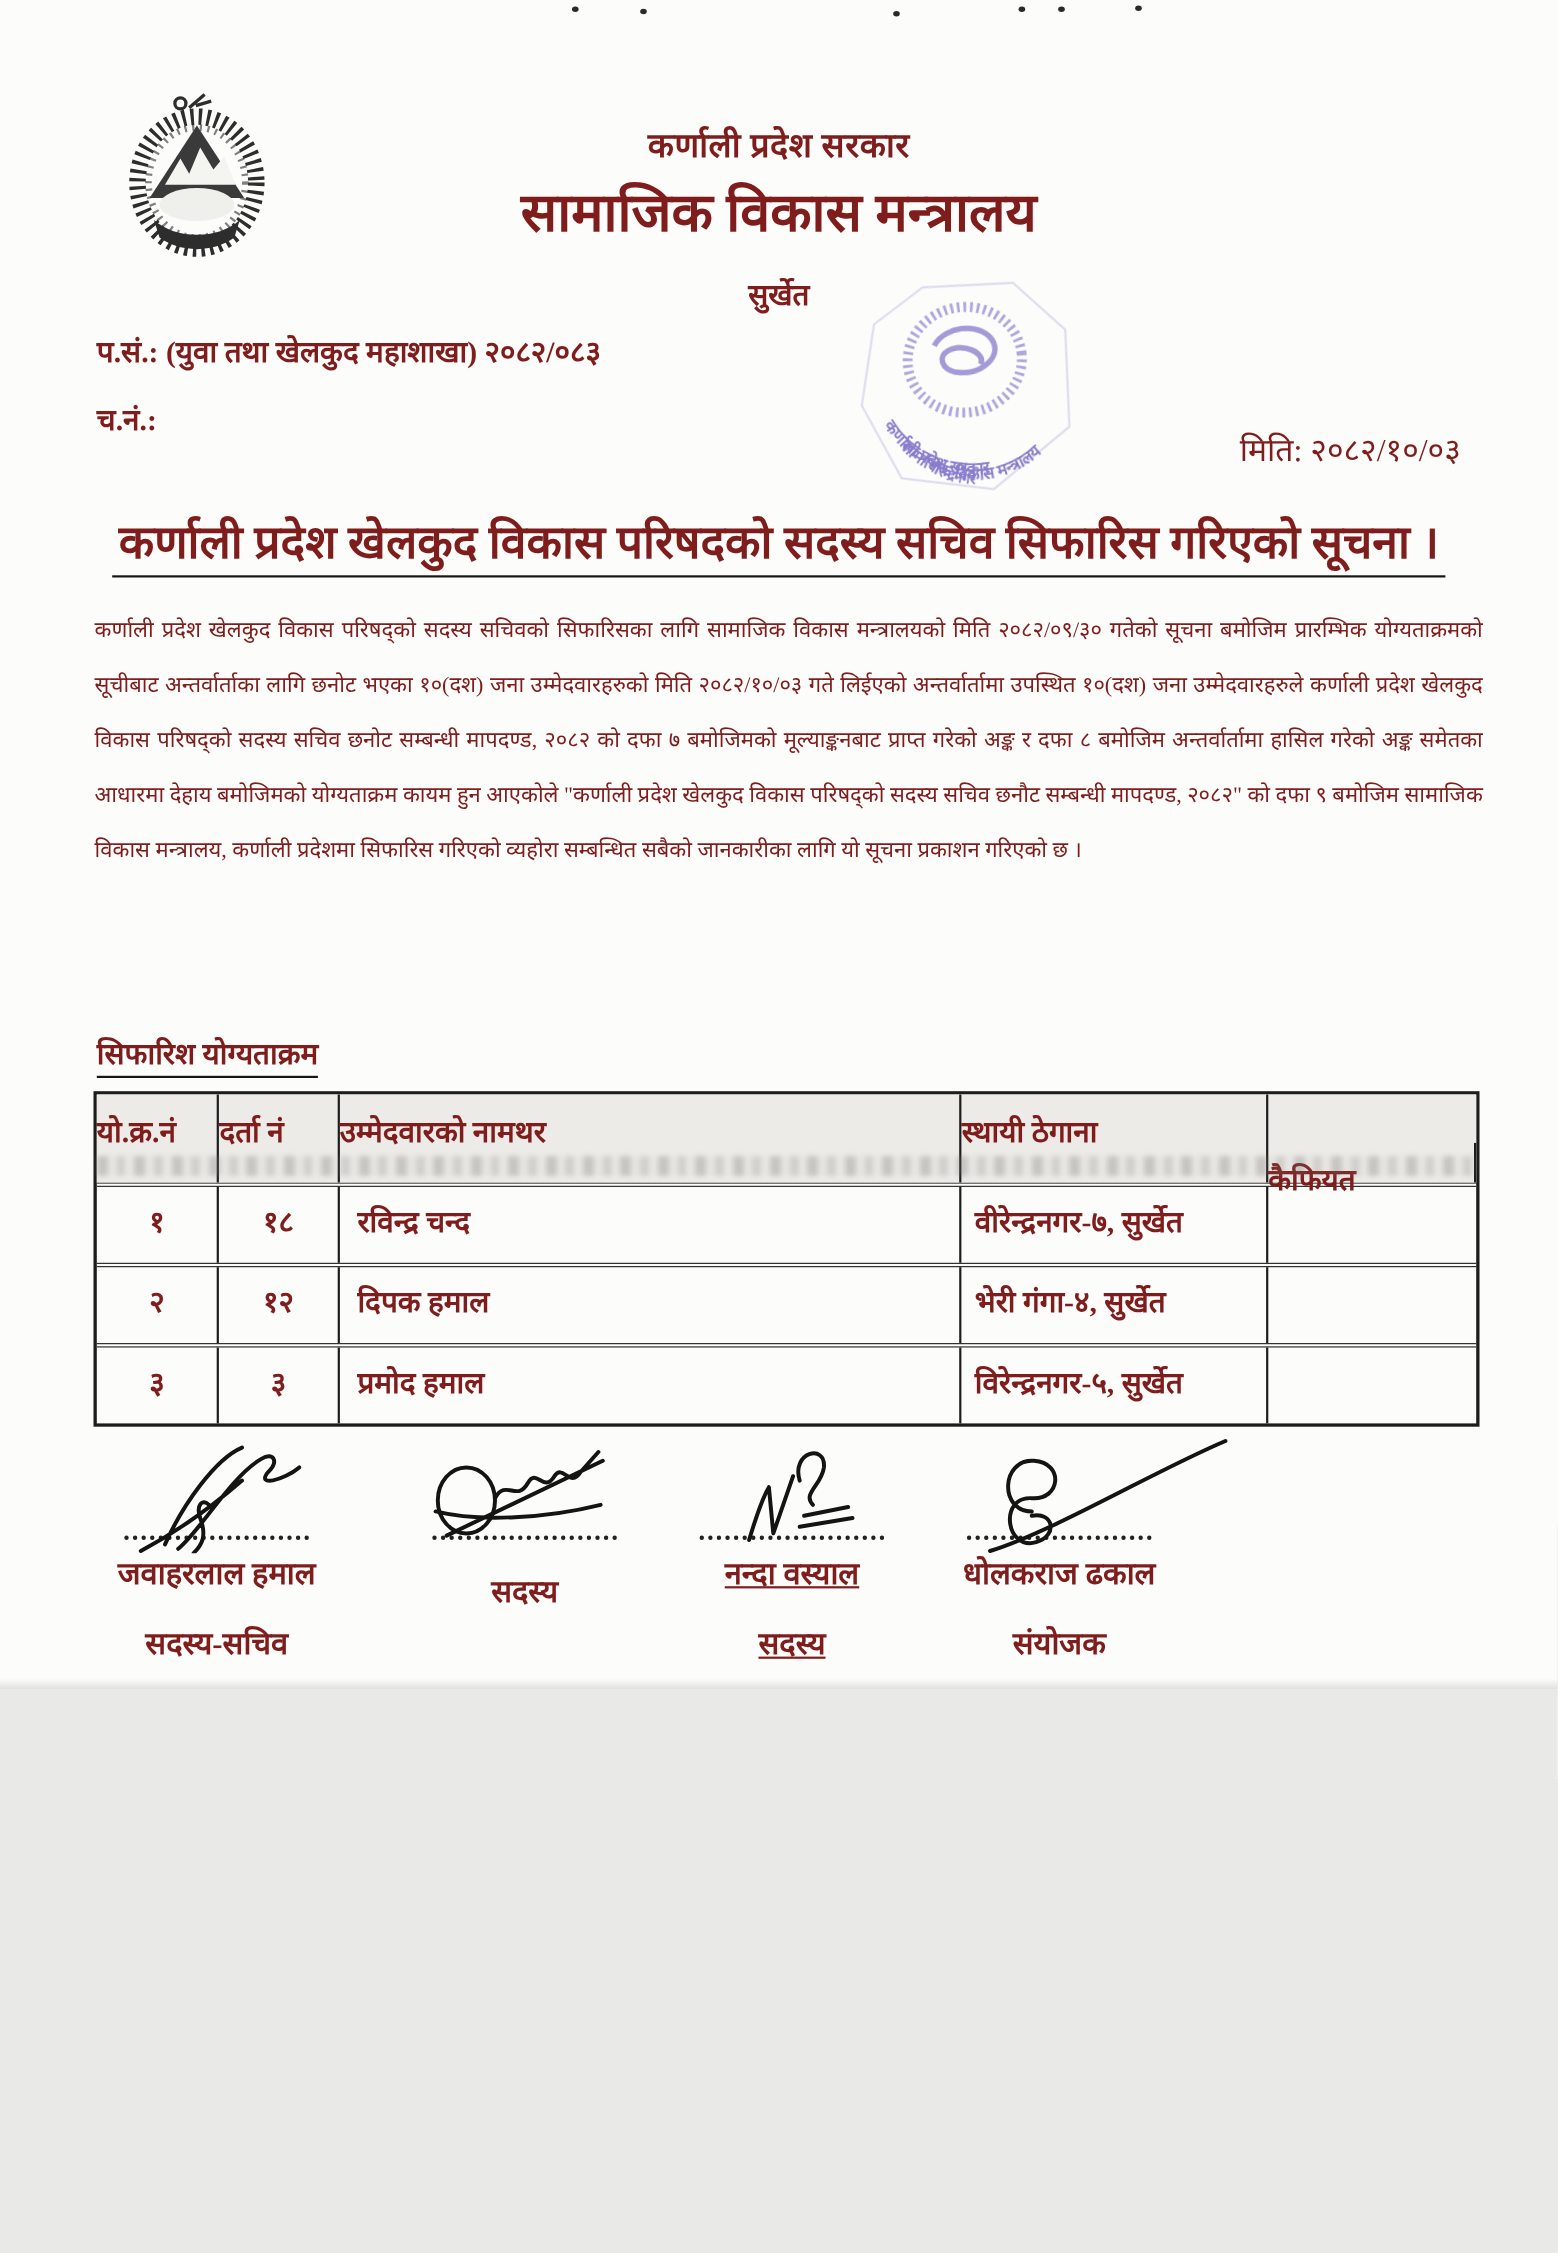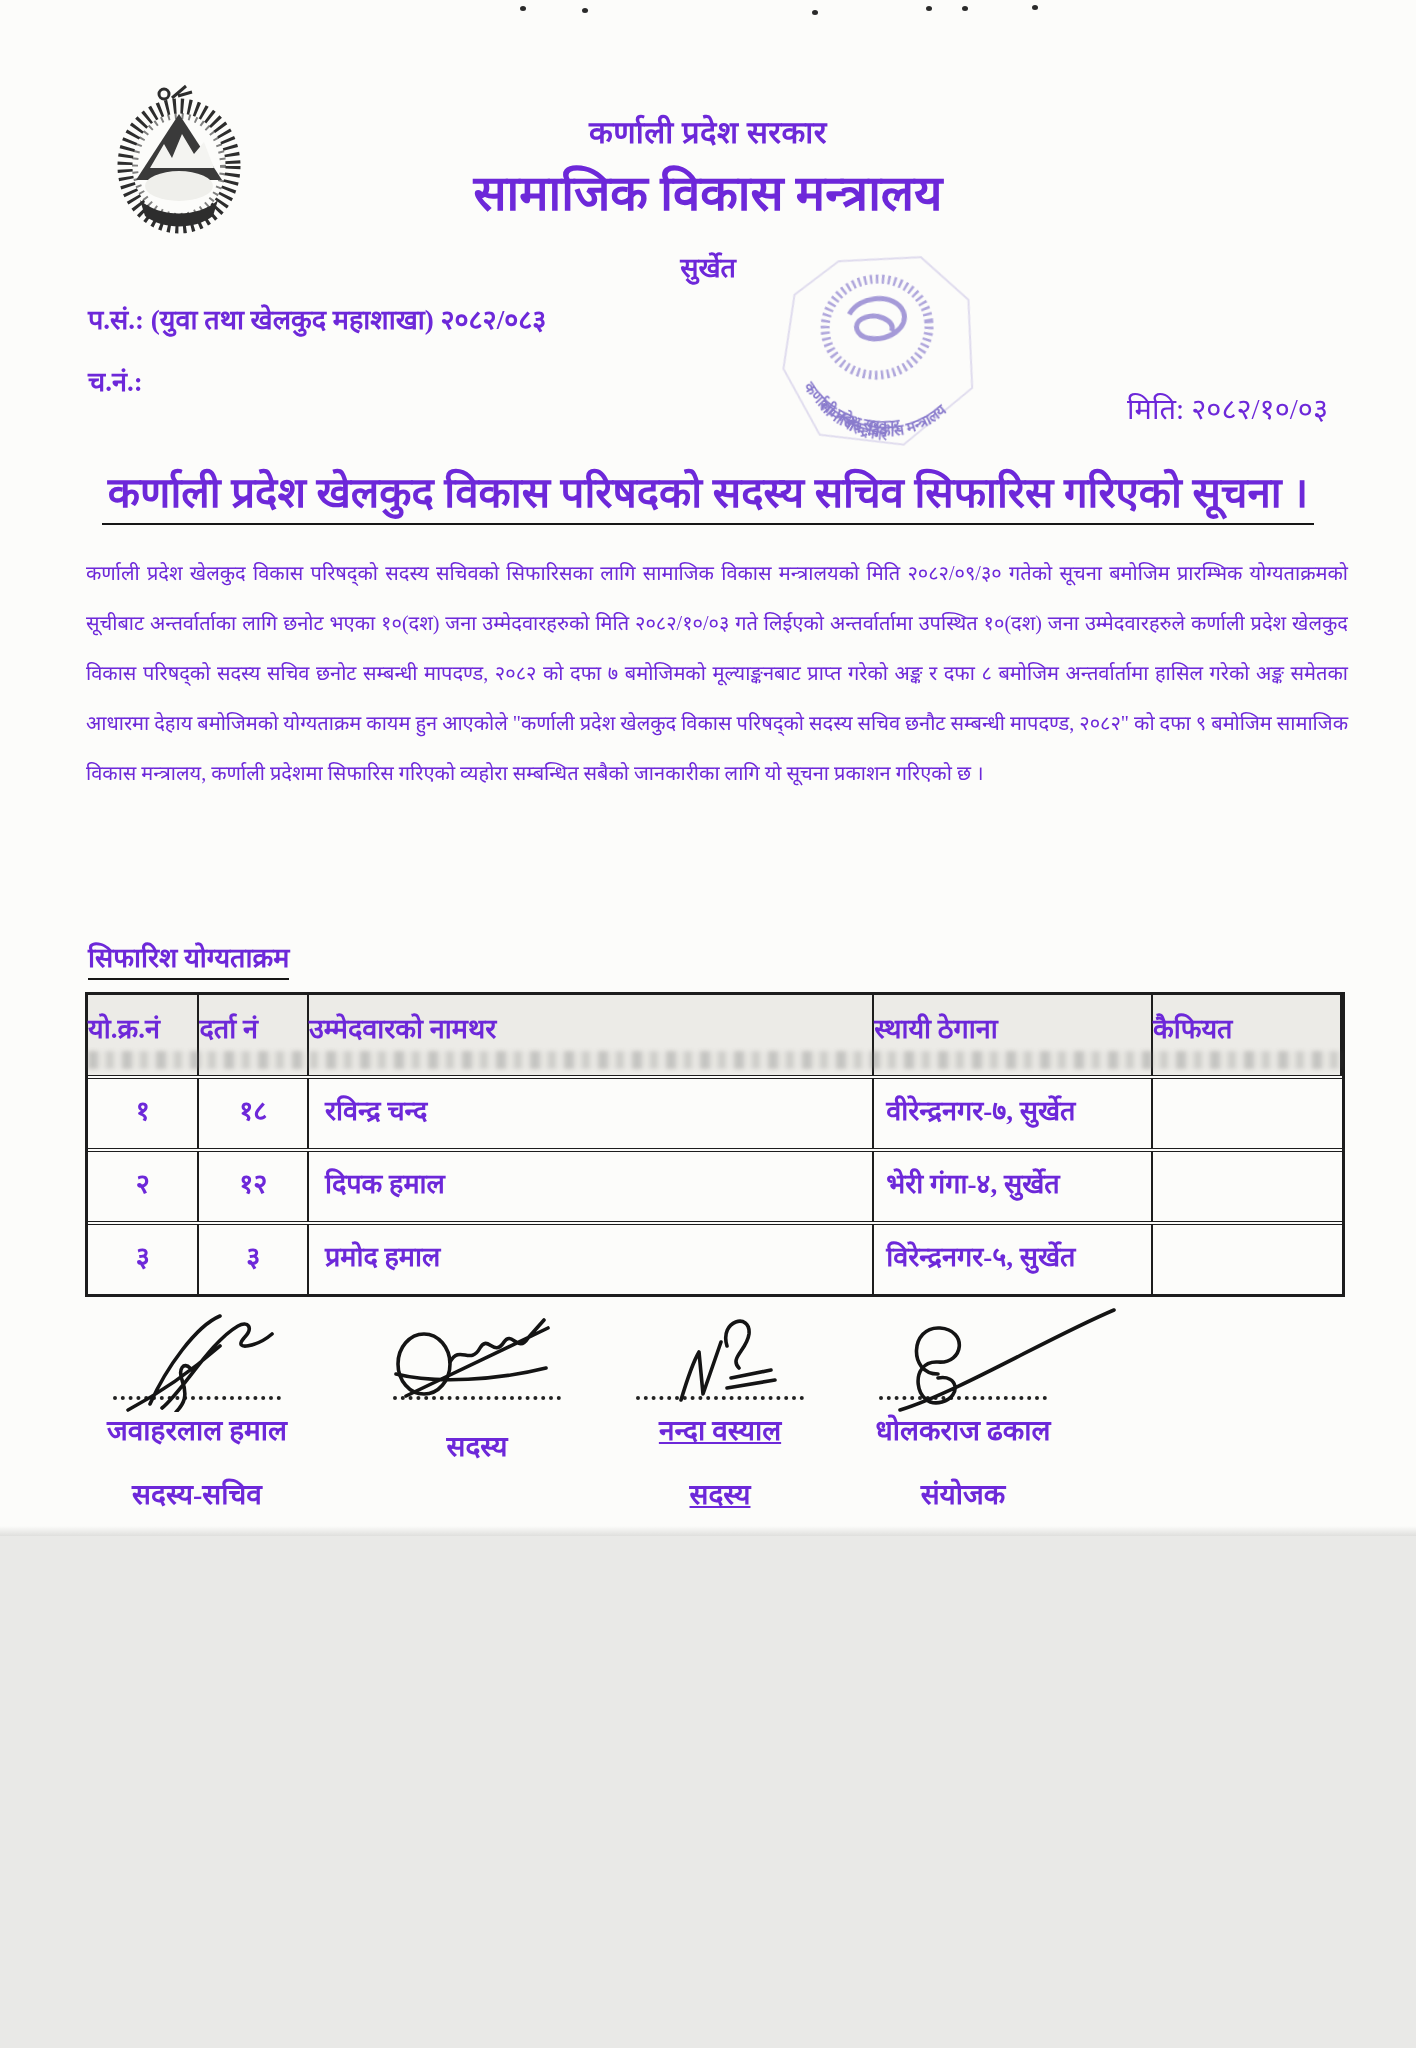--- a/index.html
+++ b/index.html
@@ -3,21 +3,21 @@
 <meta charset="utf-8">
 <style>
   html,body{margin:0;padding:0;background:#e9e9e7;}
   .page{
     position:relative;
     width:1416px;height:1536px;
     margin:0 auto;
     background:#fcfcfa;
     overflow:hidden;
     font-family:"Liberation Serif","DejaVu Serif",serif;
-    color:#6d28d9;
+    color:#7f1d1d;
   }
   
   .scan-dots{
     position:absolute;left:520px;top:6px;width:6px;height:5px;border-radius:50%;
     background:#2a2a2a;
     box-shadow:62px 2px 0 0 #2a2a2a,292px 4px 0 0 #2a2a2a,406px 0 0 0 #2a2a2a,
                442px 0 0 0 #2a2a2a,512px -1px 0 0 #2a2a2a;
   }
   .bottom-shadow{
     position:absolute;left:0;bottom:0;width:100%;height:10px;
@@ -59,21 +59,21 @@
   .t-row.header{height:80px;background:#ecebe7;position:relative;}
   .t-row.data{height:73px;border-top:4px double #1d1d1d;}
   .t-cell{box-sizing:border-box;border-right:2.5px solid #1d1d1d;
     font-size:27px;font-weight:600;padding-top:12px;}
   .t-cell:last-child{border-right:none;}
   .t-row.header .t-cell{font-weight:700;text-align:left;padding-top:14px;}
   .c1{width:112px;text-align:center;}
   .c2{width:110px;text-align:center;}
   .c3{width:568px;padding-left:16px;}
   .c4{width:280px;padding-left:12px;}
-  .c5{width:190px;}
+  .c5{width:190px;margin-top:44px;}
   .t-row.header .c3,.t-row.header .c4{padding-left:0;}
   .ghost-band{
     position:absolute;left:0;bottom:6px;width:100%;height:18px;pointer-events:none;
     background:repeating-linear-gradient(90deg,
       rgba(110,110,108,.38) 0 10px,rgba(160,160,155,.10) 10px 18px,
       rgba(120,120,118,.30) 18px 26px,rgba(170,170,165,.08) 26px 34px);
     filter:blur(2.2px);opacity:.8;
   }
   
   .sig-block{position:absolute;top:1308px;width:310px;text-align:center;}

